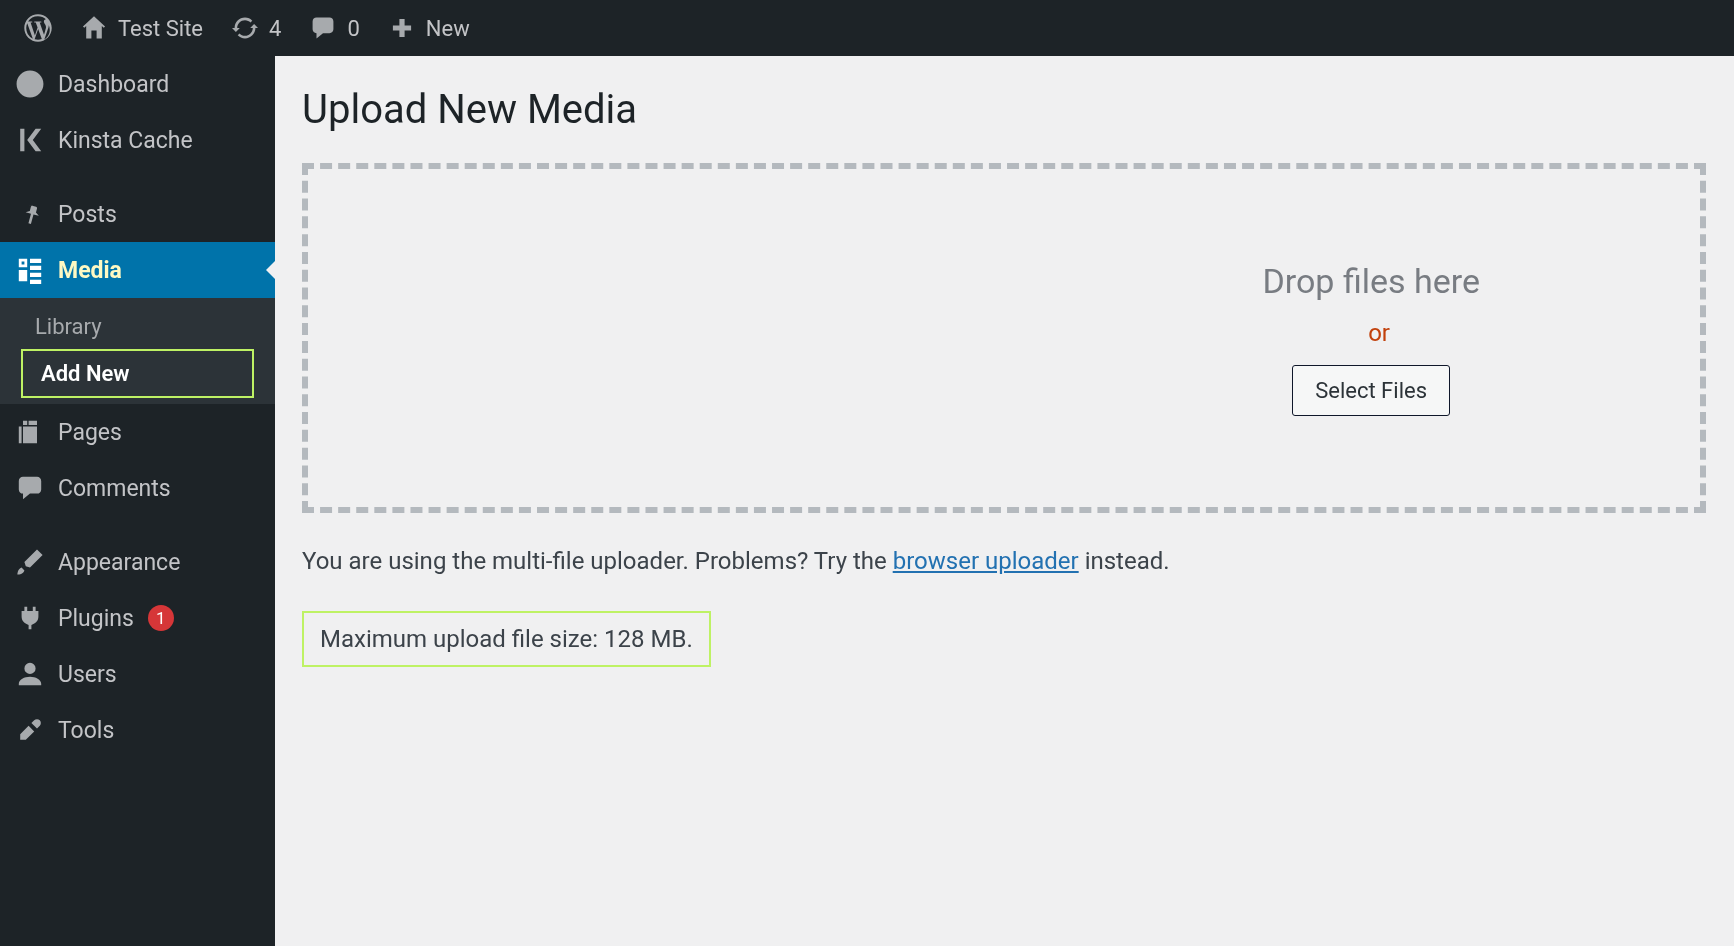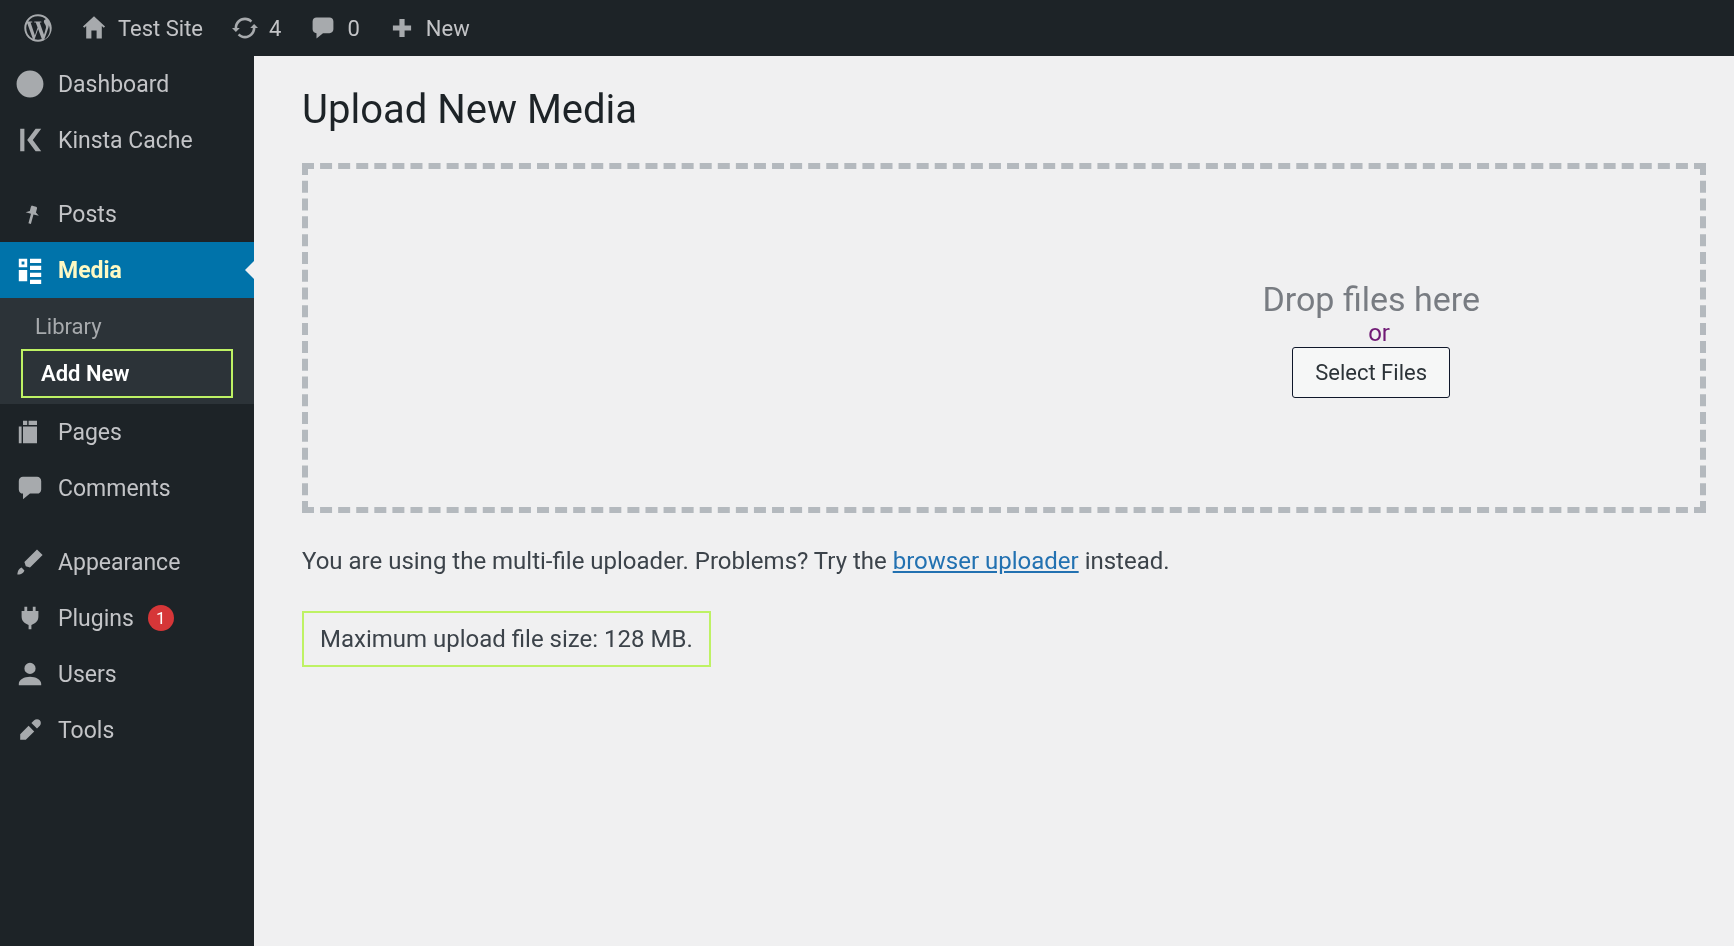--- a/index.html
+++ b/index.html
@@ -4,41 +4,41 @@
 <style>
 * { margin:0; padding:0; box-sizing:border-box; font-family:-apple-system,BlinkMacSystemFont,"Segoe UI",Roboto,sans-serif; }
 body { background:#f0f0f1; width:1734px; height:946px; overflow:hidden; }
 
 
 .adminbar { height:56px; background:#1d2327; color:#c3c4c7; display:flex; align-items:center; padding:0 10px; font-size:22px; }
 .adminbar .ab-item { display:flex; align-items:center; gap:10px; padding:8px 14px; height:56px; cursor:pointer; }
 .adminbar .count { color:#c3c4c7; }
 
 
-.sidebar { position:absolute; top:56px; left:0; width:254px; bottom:0; background:#1d2327; color:#c3c4c7; font-size:23px; }
+.sidebar { position:absolute; top:56px; left:0; width:275px; bottom:0; background:#1d2327; color:#c3c4c7; font-size:23px; }
 .menu-item { display:flex; align-items:center; gap:14px; padding:14px 16px; cursor:pointer; }
 .menu-item.current { background:#0073aa; color:#fef9c3; position:relative;font-weight:bold; }
 .menu-item.current::after { content:""; position:absolute; right:-1px; top:50%; transform:translateY(-50%); border:10px solid transparent; border-right-color:#f0f0f1; }
 .submenu { background:#2c3338; padding:6px 17px; }
 .submenu .sub-item { padding:10px 18px; font-size:22px; color:#a7aaad; cursor:pointer; }
 .submenu .sub-item.current { color:#fff; font-weight:600; }
 .menu-sep { height:18px; }
 .icon { width:28px; height:28px; display:inline-flex; align-items:center; justify-content:center; fill:#a7aaad; }
 .menu-item.current .icon { fill:#fff; }
 .badge { background:#d63638; color:#fff; border-radius:50%; width:26px; height:26px; display:inline-flex; align-items:center; justify-content:center; font-size:17px; }
 
 
 .hl { border:2px solid #bef264; }
 
 
 .content { position:absolute; left:274px; top:56px; right:0; bottom:0; padding:20px 28px; }
 h1.page-title { font-size:40px; font-weight:400; color:#1d2327; margin:10px 0 30px; }
-.dropzone { border:6px dashed #b4b9be; min-height:350px; display:flex; flex-direction:column; align-items:flex-end; justify-content:center; padding:40px 220px 40px 40px; }
+.dropzone { border:6px dashed #b4b9be; min-height:350px; display:flex; flex-direction:column; align-items:flex-end; justify-content:center; padding:40px 220px 40px 40px; gap:18px; }
 .dropzone .dz-msg { font-size:34px; color:#787c82; }
-.dropzone .dz-or { font-size:24px; color:#701a75; }
+.dropzone .dz-or { font-size:24px; color:#c2410c; }
 .select-btn { background:#f6f7f7; border:1px solid #0f172a; padding:12px 22px; font-size:22px; color:#2c3338; cursor:pointer; border-radius:3px; }
 .info-line { font-size:24px; color:#3c434a; margin-top:34px; }
 .info-line a { color:#2271b1; }
 .max-size { font-size:24px; color:#3c434a; margin-top:36px; padding:12px 16px; display:inline-block; }
 
 svg { display:block; }
 </style>
 </head>
 <body>
 

